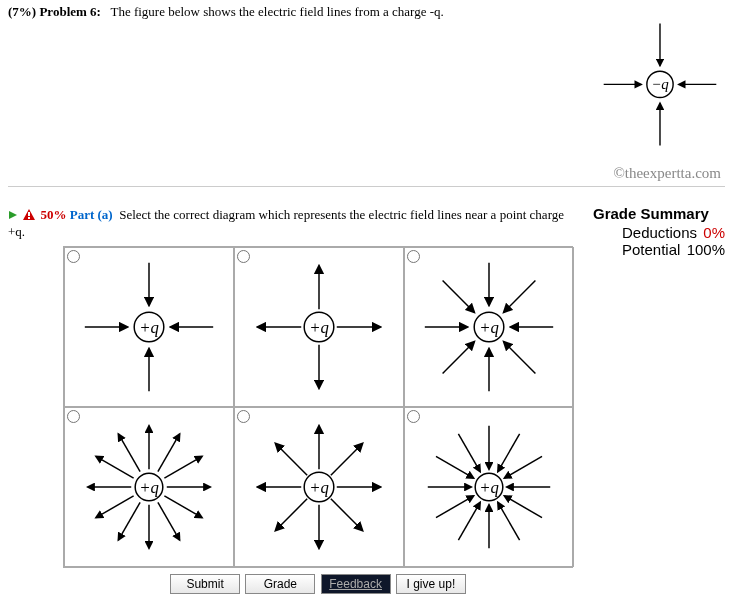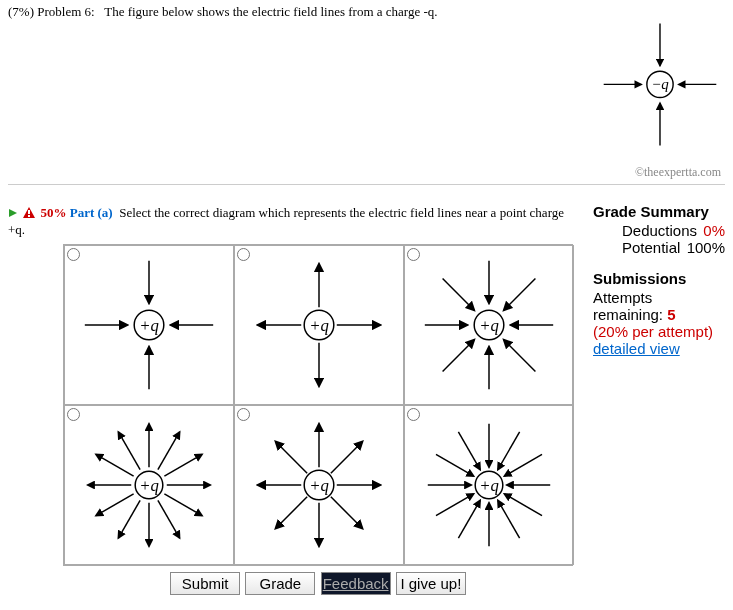--- a/index.html
+++ b/index.html
@@ -8,35 +8,35 @@
     padding: 4px 8px;
     font-family: "Times New Roman", Times, serif;
     font-size: 13px;
     color: #000;
     background: #fff;
     width: 733px;
   }
   .problem-header {
     padding-bottom: 2px;
   }
-  .problem-header strong { font-weight: normal; }
+  .problem-header strong { font-weight: bold; }
   .top-row {
     display: flex;
     align-items: flex-start;
     border-bottom: 1px solid #ccc;
   }
   .problem-text-col { flex: 1; }
   .fig-col {
     width: 130px;
     text-align: center;
     padding: 10px 4px 4px 4px;
   }
   .watermark {
     color: #888;
-    font-size: 12px;
+    font-size: 15px;
     text-align: right;
     margin-top: 6px;
   }
   .part-row {
     display: flex;
     align-items: flex-start;
     margin-top: 18px;
   }
   .part-main { flex: 1; }
   .part-header {
@@ -74,21 +74,21 @@
     display: block;
   }
   .btn-row {
     margin-left: 55px;
     margin-top: 6px;
     width: 510px;
     text-align: center;
   }
   .btn {
     font-family: Arial, sans-serif;
-    font-size: 15px;
+    font-size: 12px;
     padding: 2px 0;
     width: 70px;
     margin: 0 1px;
     border: 1px solid #888;
     background: linear-gradient(#fff,#e8e8e8);
     cursor: pointer;
   }
   .btn.disabled {
     color: #aaa;
     background: #0f172a;
@@ -305,23 +305,14 @@
   <div class="sidebar">
     <div class="sidebar-title">Grade Summary</div>
     <div class="sidebar-row">
       <span>Deductions</span>
       <span class="red">0%</span>
     </div>
     <div class="sidebar-row">
       <span>Potential</span>
       <span>100%</span>
     </div>
-    <div class="submissions">
-      <div class="sidebar-title">Submissions</div>
-      <div>
-        <span>Attempts remaining:</span>
-        <span class="red-b">5</span>
-      </div>
-      <div class="red">(20% per attempt)</div>
-      <div class="link">detailed view</div>
-    </div>
   </div>
 </div>
 
 </body></html>

